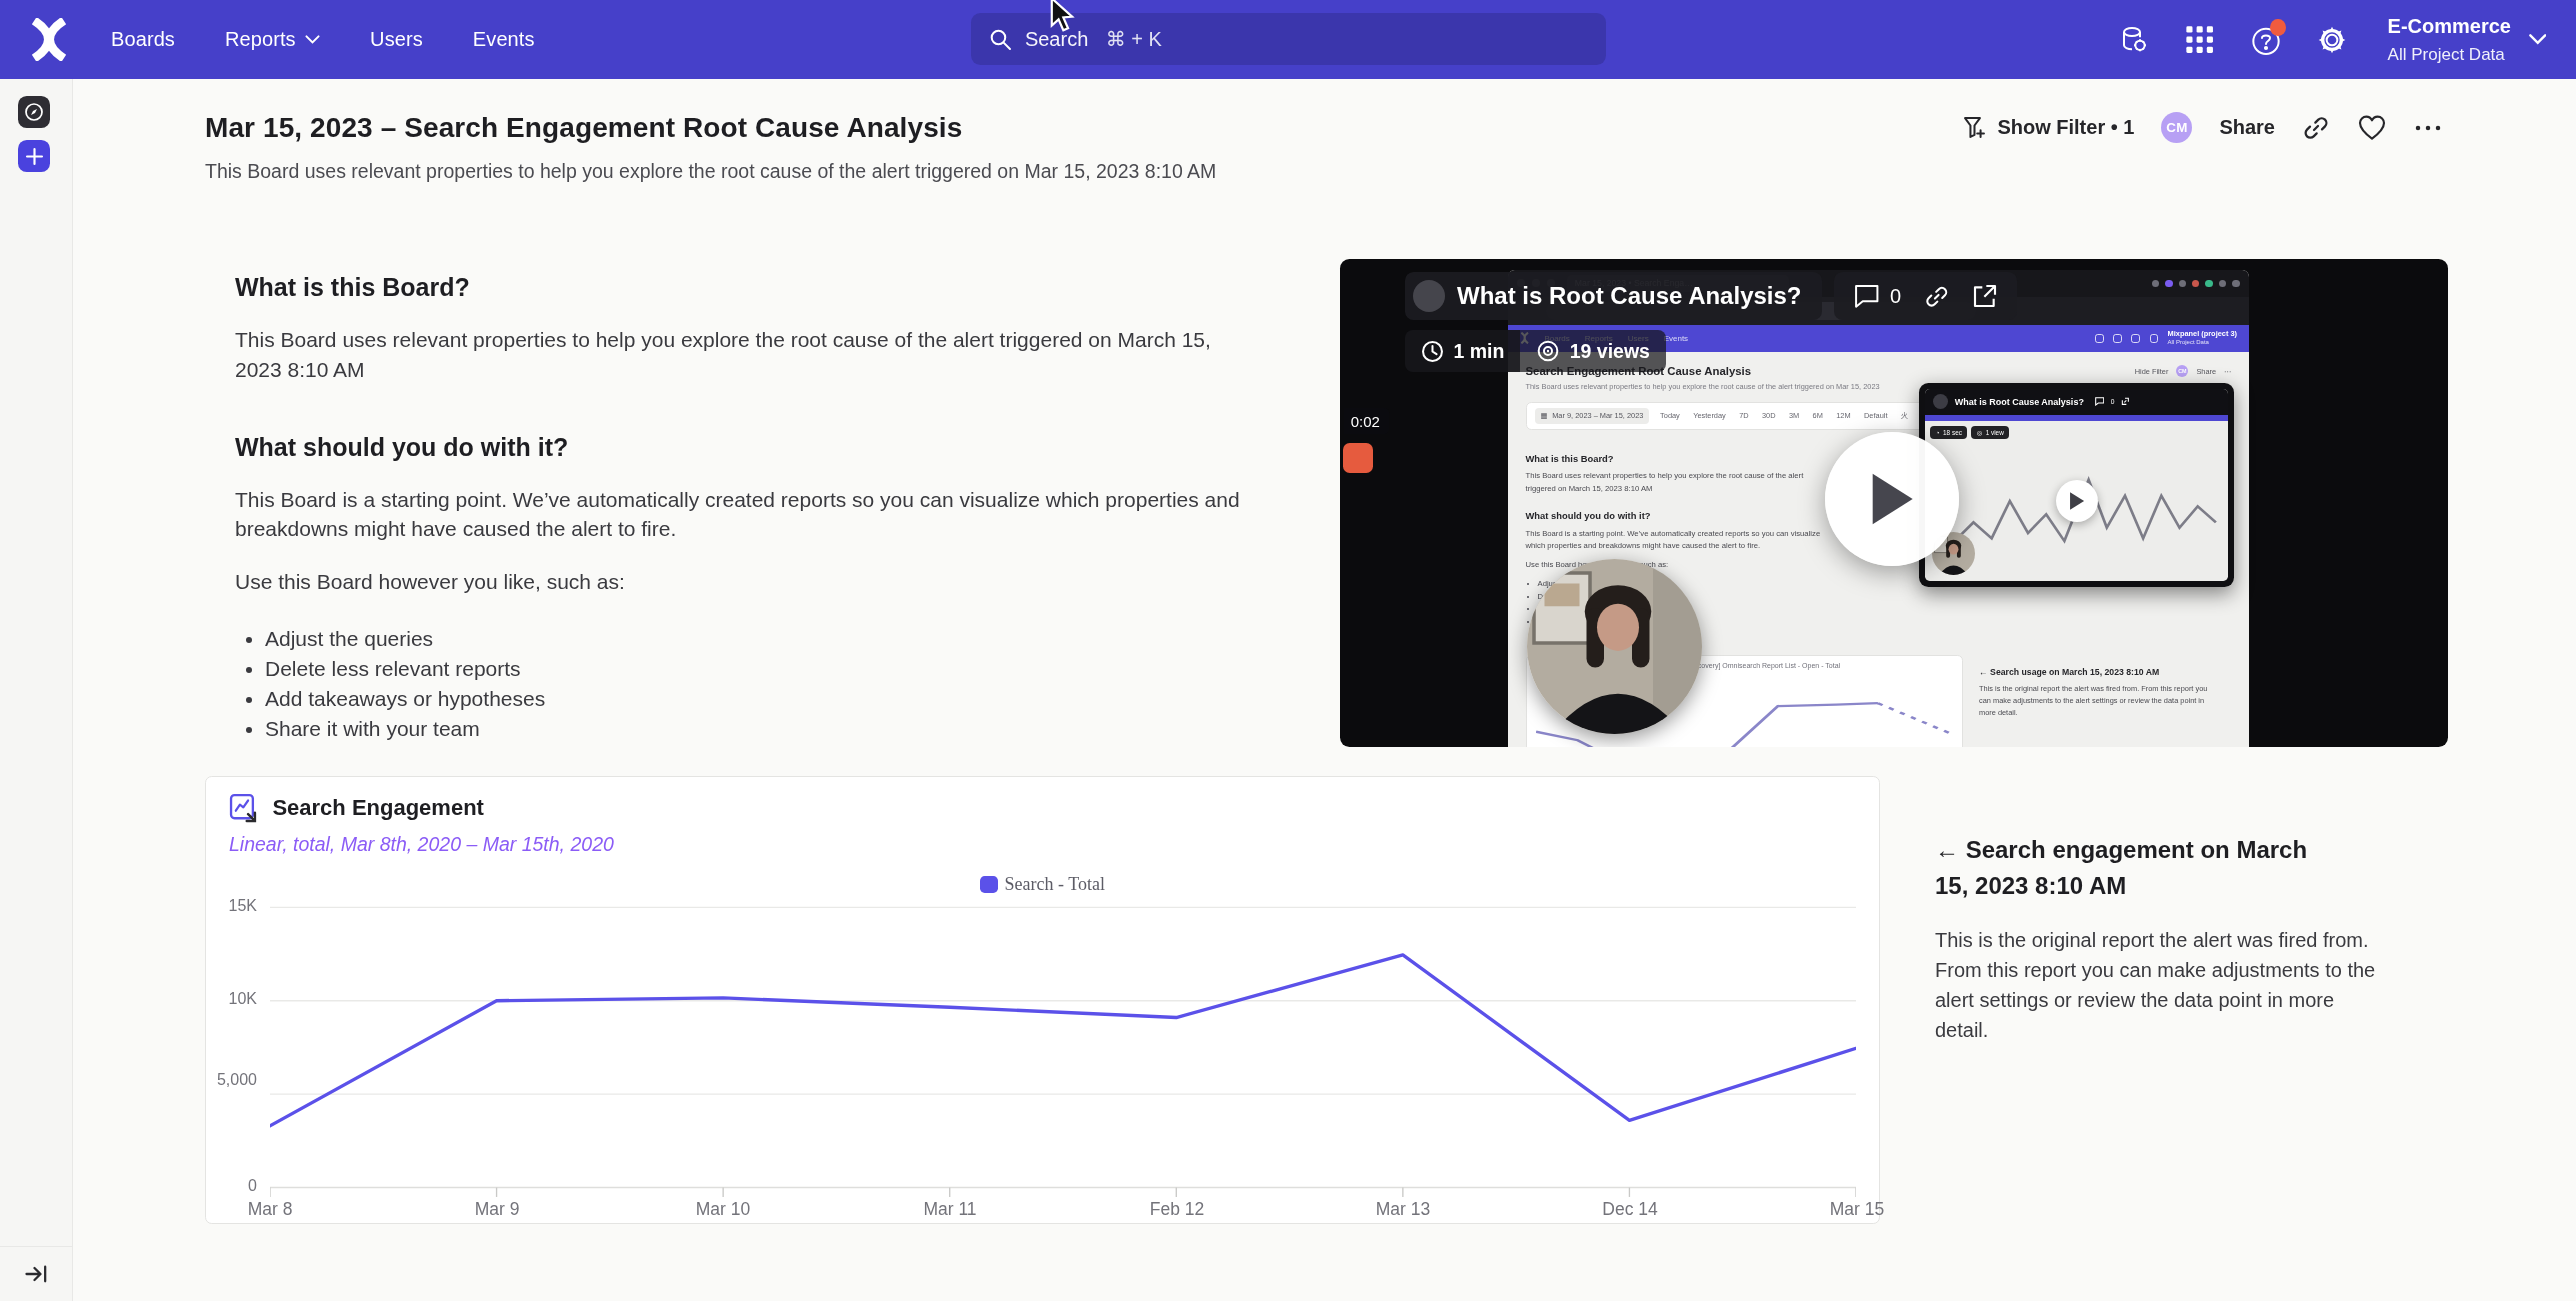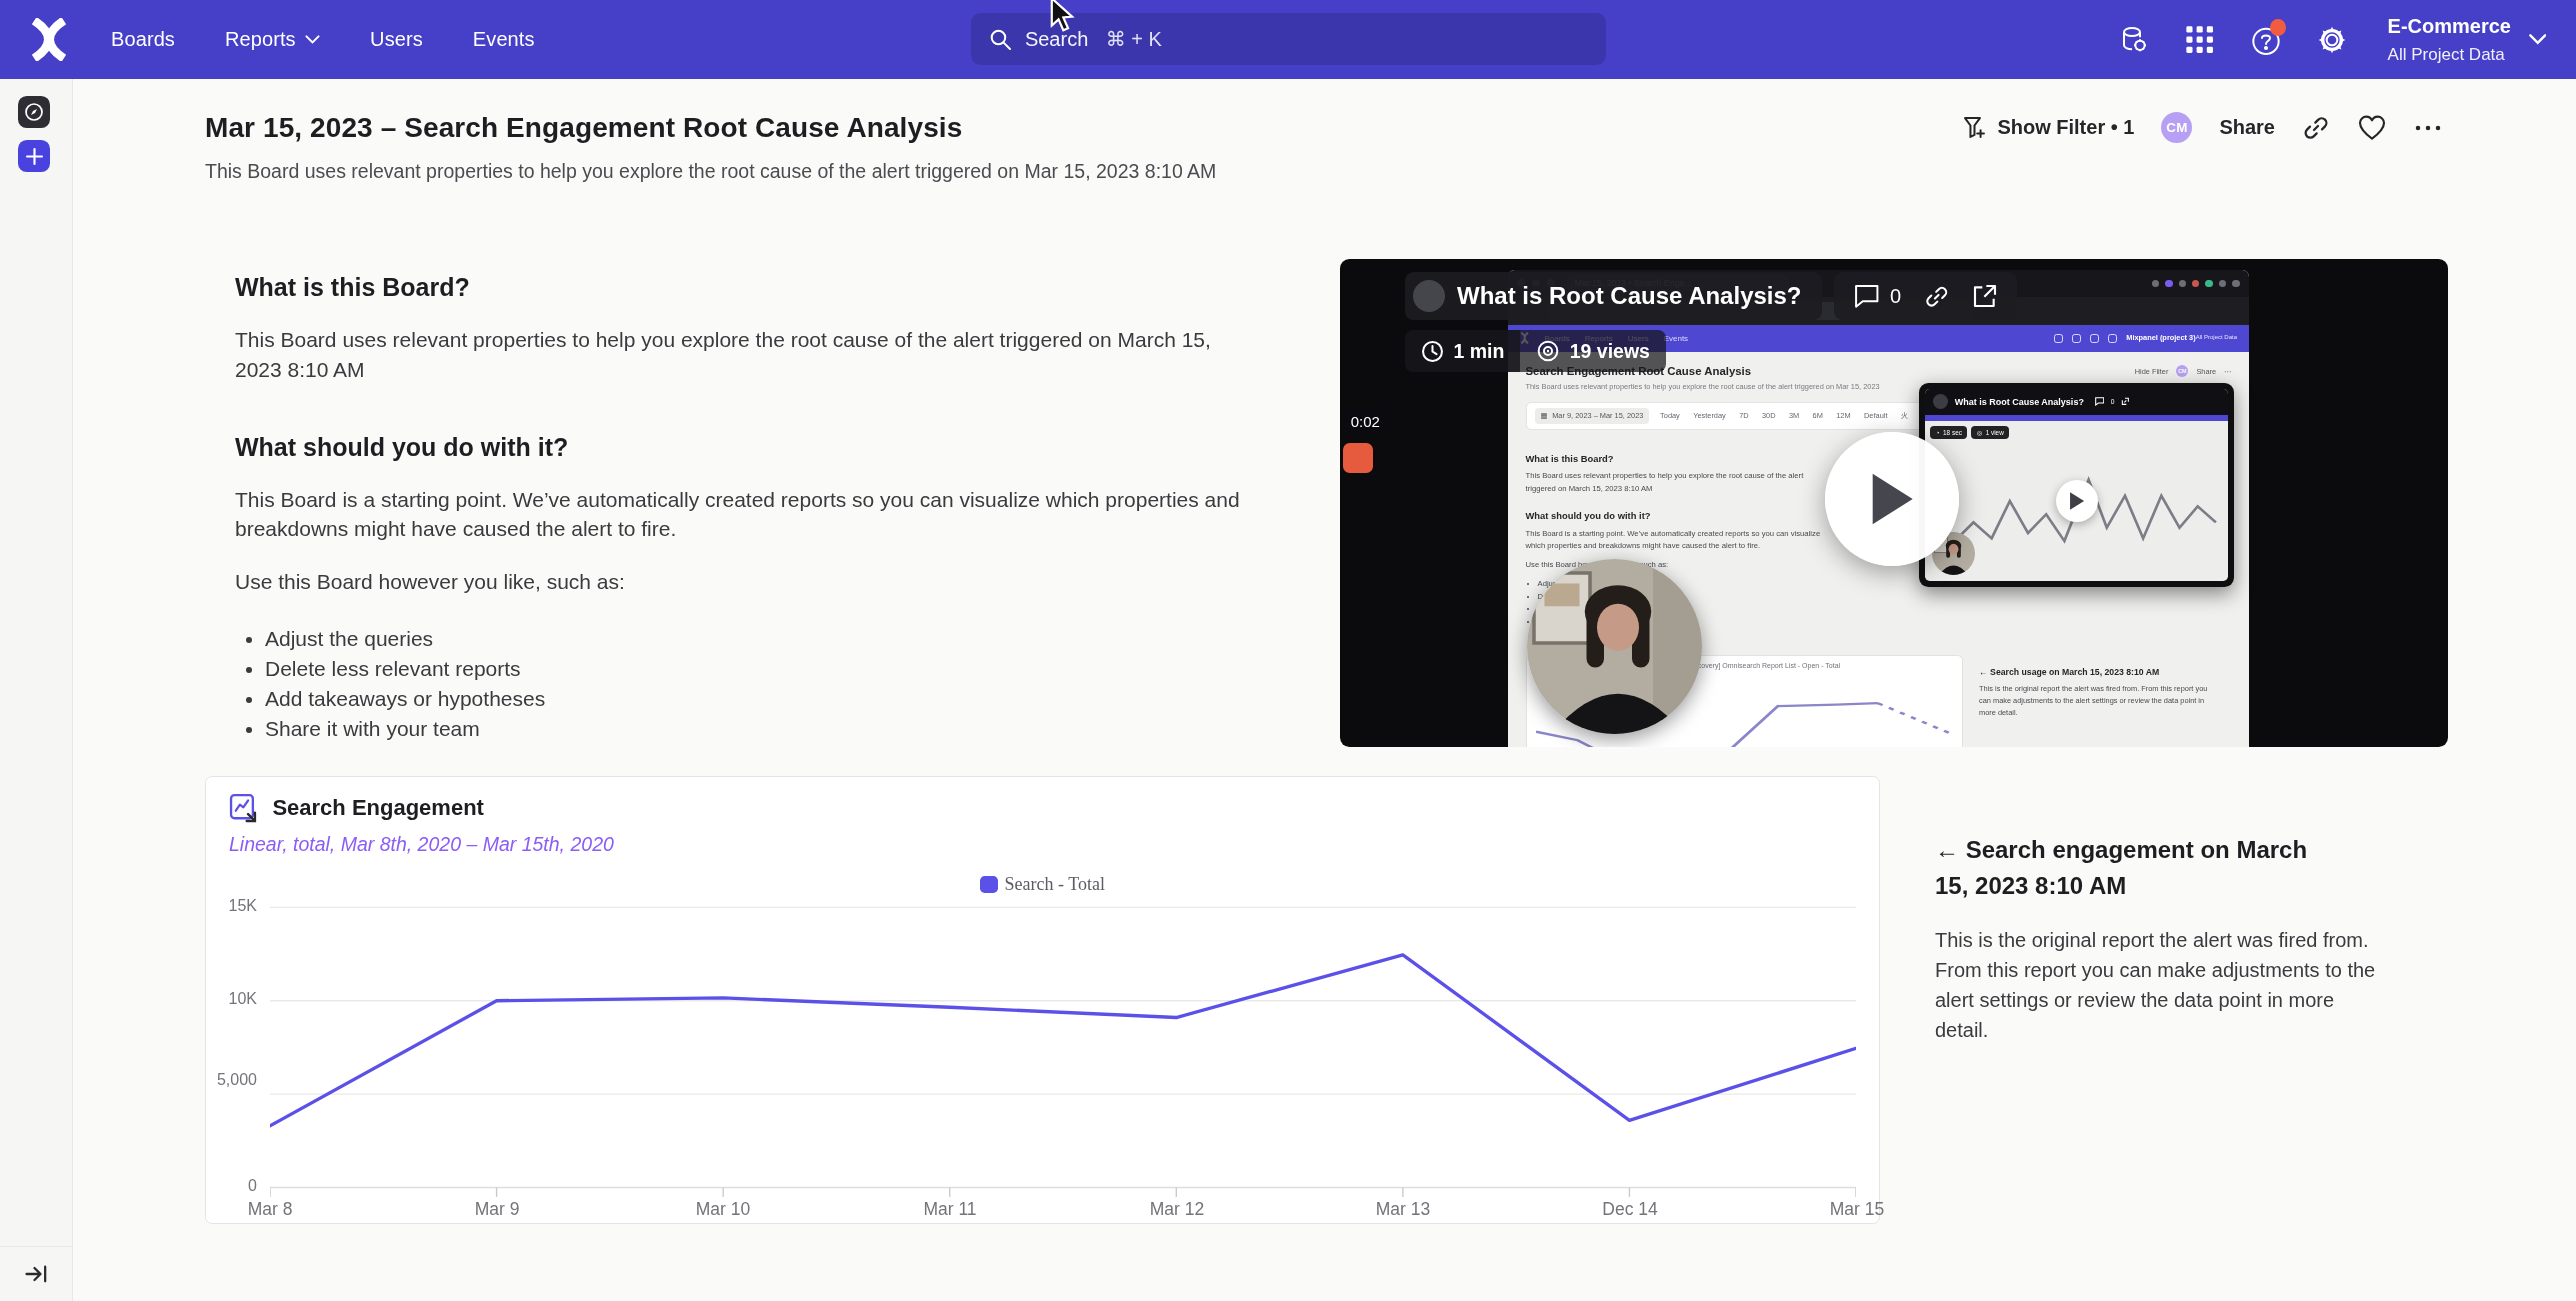--- a/index.html
+++ b/index.html
@@ -60,21 +60,21 @@
   .ext-dots { margin-left:auto; display:flex; gap:6px; align-items:center; }
   .ext-dots span { width:7.4px; height:7.4px; border-radius:50%; background:#6E6E78; }
   .ext-dots span.g { background:#39B98A; } .ext-dots span.p { background:#7A5CF0; } .ext-dots span.r { background:#C8574C; }
   .chrome2 { height:28px; background:#1D1D22; display:flex; align-items:center; padding:0 10.8px; }
   .urlbar { width:430px; height:17.5px; border-radius:8.7px; background:#2A2A31; margin-left:27px; }
   .vnav { height:27px; background:#4E47D2; display:flex; align-items:center; padding:0 12px; gap:15px; }
   .vnav .vn-logo { width:9.4px; height:12px; }
   .vnav .vn-item { color:rgba(255,255,255,.78); font-size:8px; }
   .vnav .vn-right { margin-left:auto; display:flex; align-items:center; gap:9.4px; }
   .vnav .vn-ic { width:8.7px; height:8.7px; border-radius:2.7px; border:1.3px solid rgba(255,255,255,.8); }
-  .vn-proj { display:flex; flex-direction:row; line-height:1.2; }
+  .vn-proj { display:flex; flex-direction:column; line-height:1.2; }
   .vn-proj .a { color:#fff; font-size:7.4px; font-weight:700; }
   .vn-proj .b { color:rgba(255,255,255,.85); font-size:6px; }
   .vboard { position:relative; height:395px; background:#F0F0EE; padding:13.4px 17.5px; }
   .vb-titlerow { display:flex; align-items:center; }
   .vb-title { font-size:11.4px; font-weight:700; color:#26262A; }
   .vb-right { margin-left:auto; display:flex; align-items:center; gap:8px; font-size:7.4px; color:#55555C; }
   .vb-mini-avatar { width:12px; height:12px; border-radius:50%; background:#B7A0F4; color:#fff; font-size:5.4px; font-weight:700; display:flex; align-items:center; justify-content:center; }
   .vb-sub { font-size:7.4px; color:#7A7A82; margin-top:4.7px; }
   .vb-controls { margin-top:10.8px; height:28px; background:#fff; border:0.7px solid #E2E2E0; border-radius:5.4px; display:flex; align-items:center; padding:0 8px; gap:8px; font-size:7.4px; color:#55555C; }
   .vb-chip { background:#ECECEA; border-radius:4px; padding:3.4px 6px; display:flex; gap:4.7px; align-items:center; white-space:nowrap; }
@@ -532,21 +532,21 @@
         <line x1="1348.5714285714287" x2="1348.5714285714287" y1="435" y2="449" stroke="#C9C9C7" stroke-width="2"></line>
         <line x1="1685.7142857142858" x2="1685.7142857142858" y1="435" y2="449" stroke="#C9C9C7" stroke-width="2"></line>
         <line x1="2022.8571428571431" x2="2022.8571428571431" y1="435" y2="449" stroke="#C9C9C7" stroke-width="2"></line>
         <line x1="2360" x2="2360" y1="435" y2="449" stroke="#C9C9C7" stroke-width="2"></line>
         <polyline points="0,343.26 337.14285714285717,157 674.2857142857143,152.82999999999998 1011.4285714285716,166.73000000000002 1348.5714285714287,182.02 1685.7142857142858,88.88999999999999 2022.8571428571431,334.92 2360,227.89" fill="none" stroke="#5B51E9" stroke-width="5" stroke-linejoin="round" stroke-linecap="round"></polyline>
       </svg>
   <div style="left: -54px;">Mar 8</div>
       <div style="left: 173px;">Mar 9</div>
       <div style="left: 399px;">Mar 10</div>
       <div style="left: 626px;">Mar 11</div>
-      <div style="left: 853px;">Mar 12</div>
+      <div style="left: 853px;">Feb 12</div>
       <div style="left: 1079px;">Mar 13</div>
       <div style="left: 1306px;">Dec 14</div>
       <div style="left: 1533px;">Mar 15</div>
     </div>
 </section>
 
 <aside class="aside">
   <h3>← Search engagement on March 15, 2023 8:10 AM</h3>
   <p>This is the original report the alert was fired from. From this report you can make adjustments to the alert settings or review the data point in more detail.</p>
 </aside>

